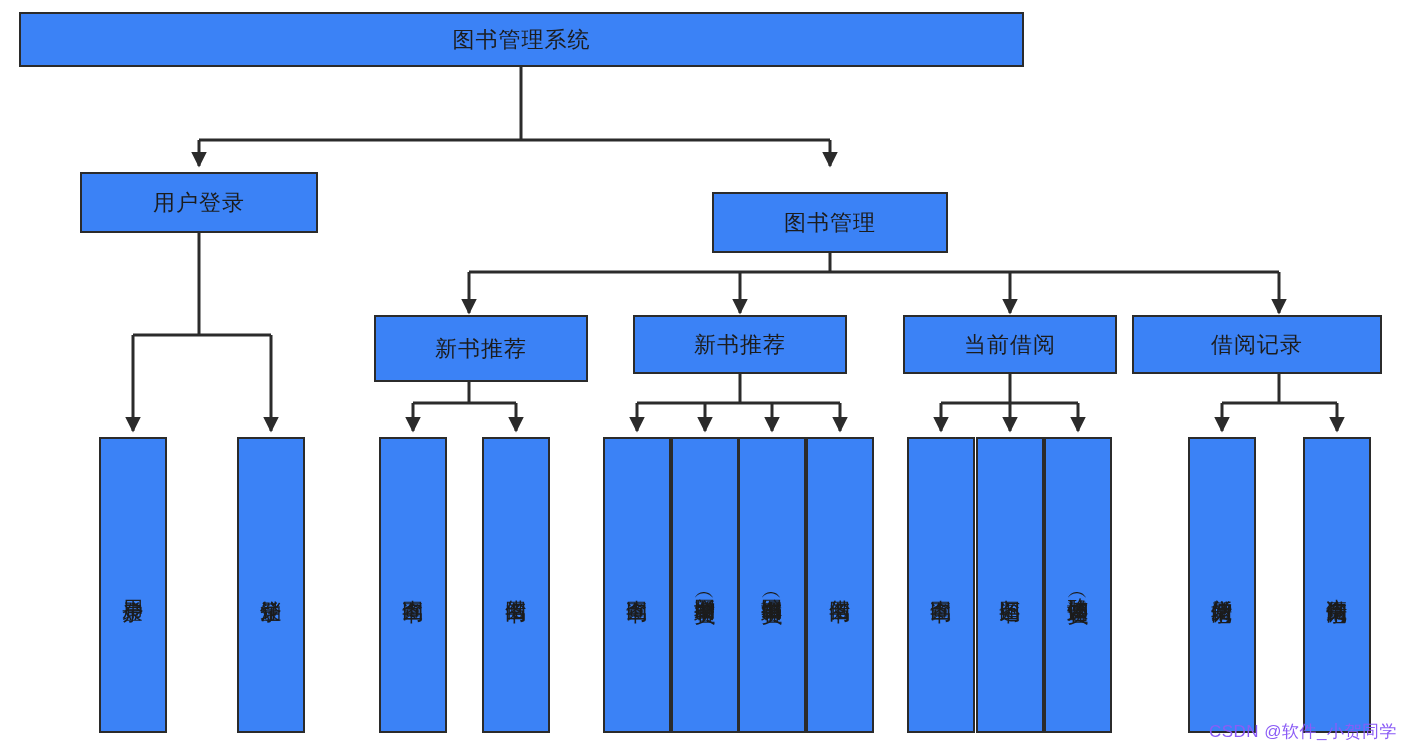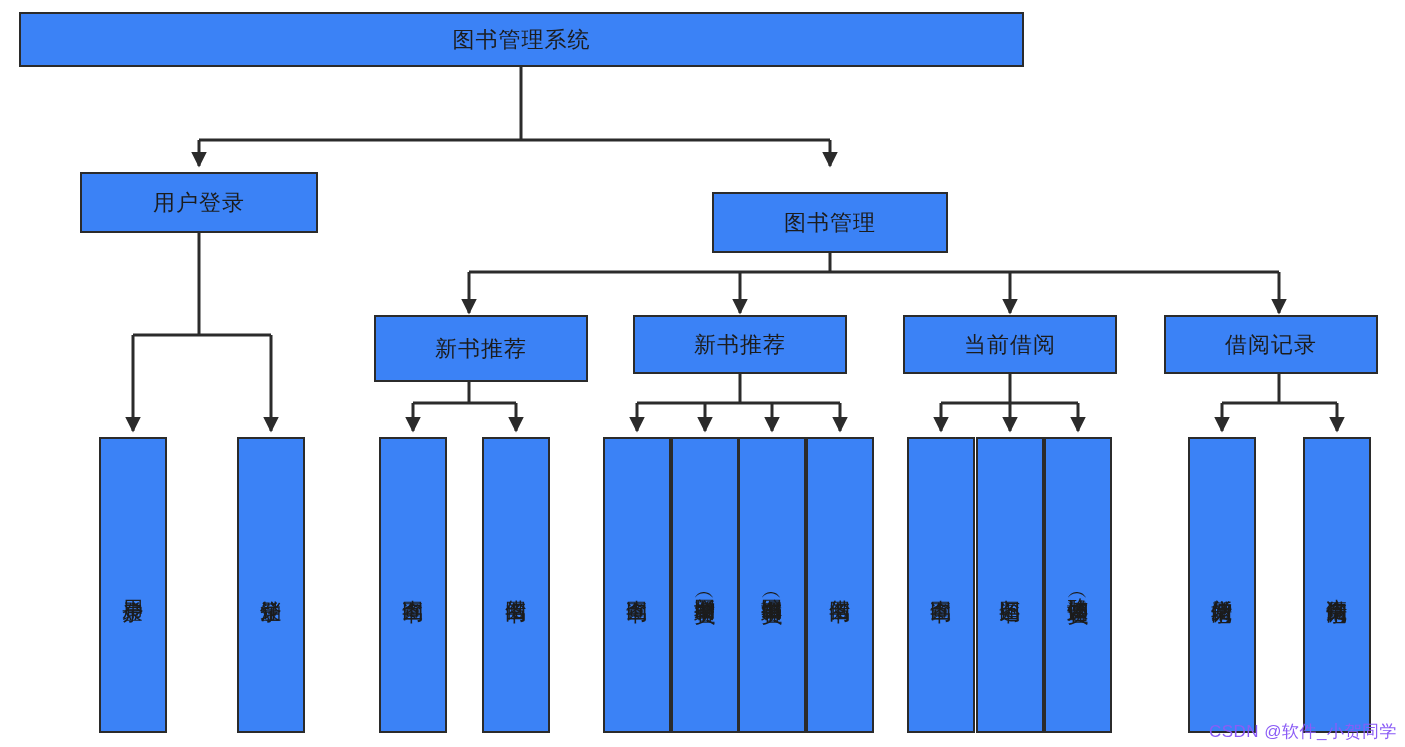--- a/index.html
+++ b/index.html
@@ -132,21 +132,21 @@
 
   <div class="node horiz" style="left:341px; top:315px; width:214px; height:67px;margin-left:33px;">
     <span>新书推荐</span>
   </div>
   <div class="node horiz" style="left:633px; top:315px; width:214px; height:59px;">
     <span>新书推荐</span>
   </div>
   <div class="node horiz" style="left:903px; top:315px; width:214px; height:59px;">
     <span>当前借阅</span>
   </div>
-  <div class="node horiz" style="left:1164px; top:315px; width:214px; height:59px;">
+  <div class="node horiz" style="left:1132px; top:315px; width:250px; height:59px;">
     <span>借阅记录</span>
   </div>
 
   <div class="node vert" style="left:99px; top:437px; width:68px; height:296px;">
     <span class="vlabel">用户登录</span>
   </div>
   <div class="node vert" style="left:237px; top:437px; width:68px; height:296px;">
     <span class="vlabel">注销登录</span>
   </div>
 

